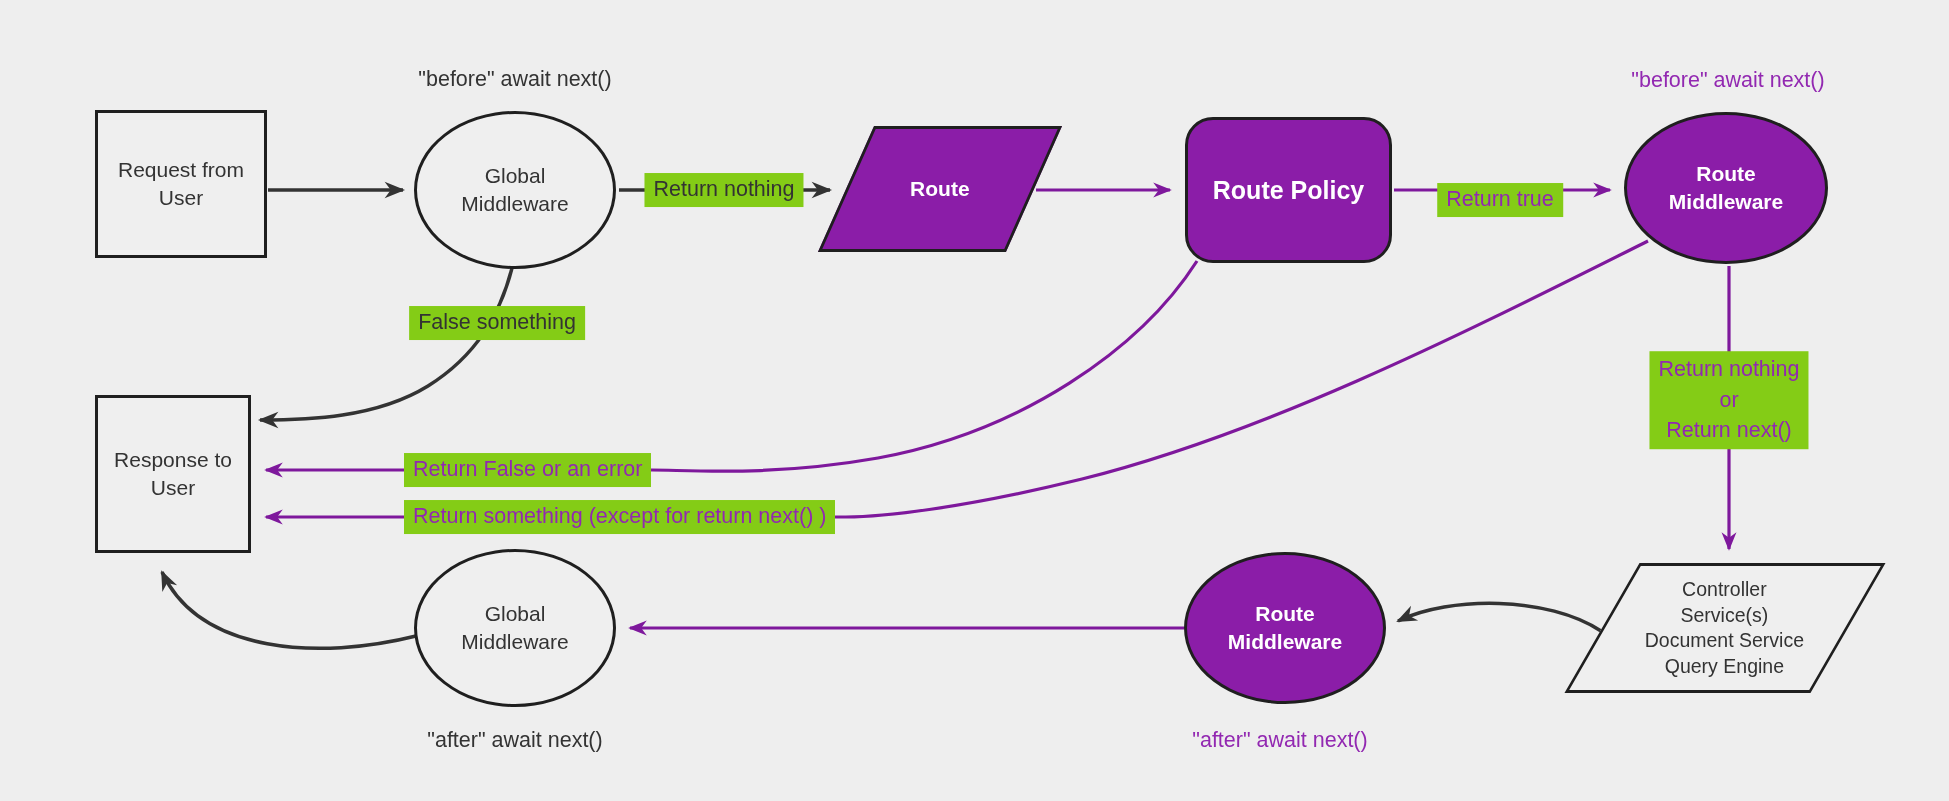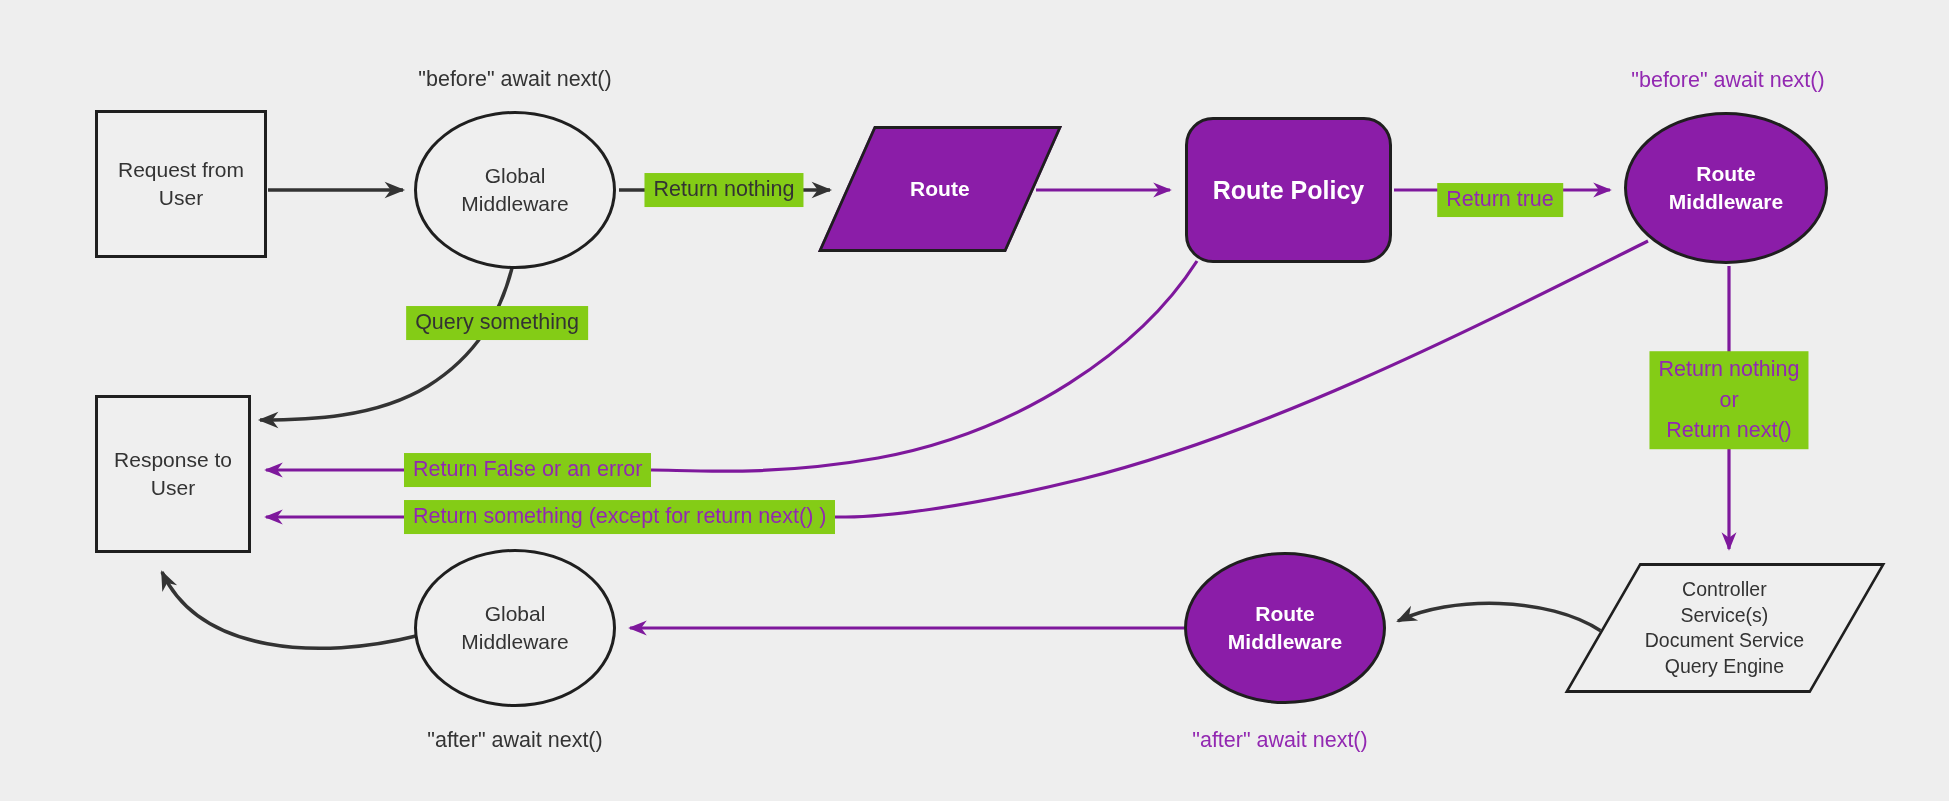--- a/index.html
+++ b/index.html
@@ -107,21 +107,21 @@
   </div>
 
   <div class="elabel dark" style="left:515px;top:80px;">"before" await next()</div>
 
   <div class="elabel dark mask" style="left:724px;top:190px;">Return nothing</div>
 
   <div class="elabel purpletxt mask" style="left:1500px;top:200px;">Return true</div>
 
   <div class="elabel purpletxt" style="left:1728px;top:81px;">"before" await next()</div>
 
-  <div class="elabel dark mask" style="left:497px;top:323px;">Query something</div>
+  <div class="elabel dark mask" style="left:497px;top:323px;">False something</div>
 
   <div class="elabel purpletxt mask pre" style="left:1729px;top:400px;">Return nothing
 or
 Return next()</div>
 
   <div class="elabel purpletxt mask leftanchor" style="left:404px;top:470px;">Return False or an error</div>
 
   <div class="elabel purpletxt mask leftanchor" style="left:404px;top:517px;">Return something (except for return next() )</div>
 
   <div class="elabel dark" style="left:515px;top:741px;">"after" await next()</div>

